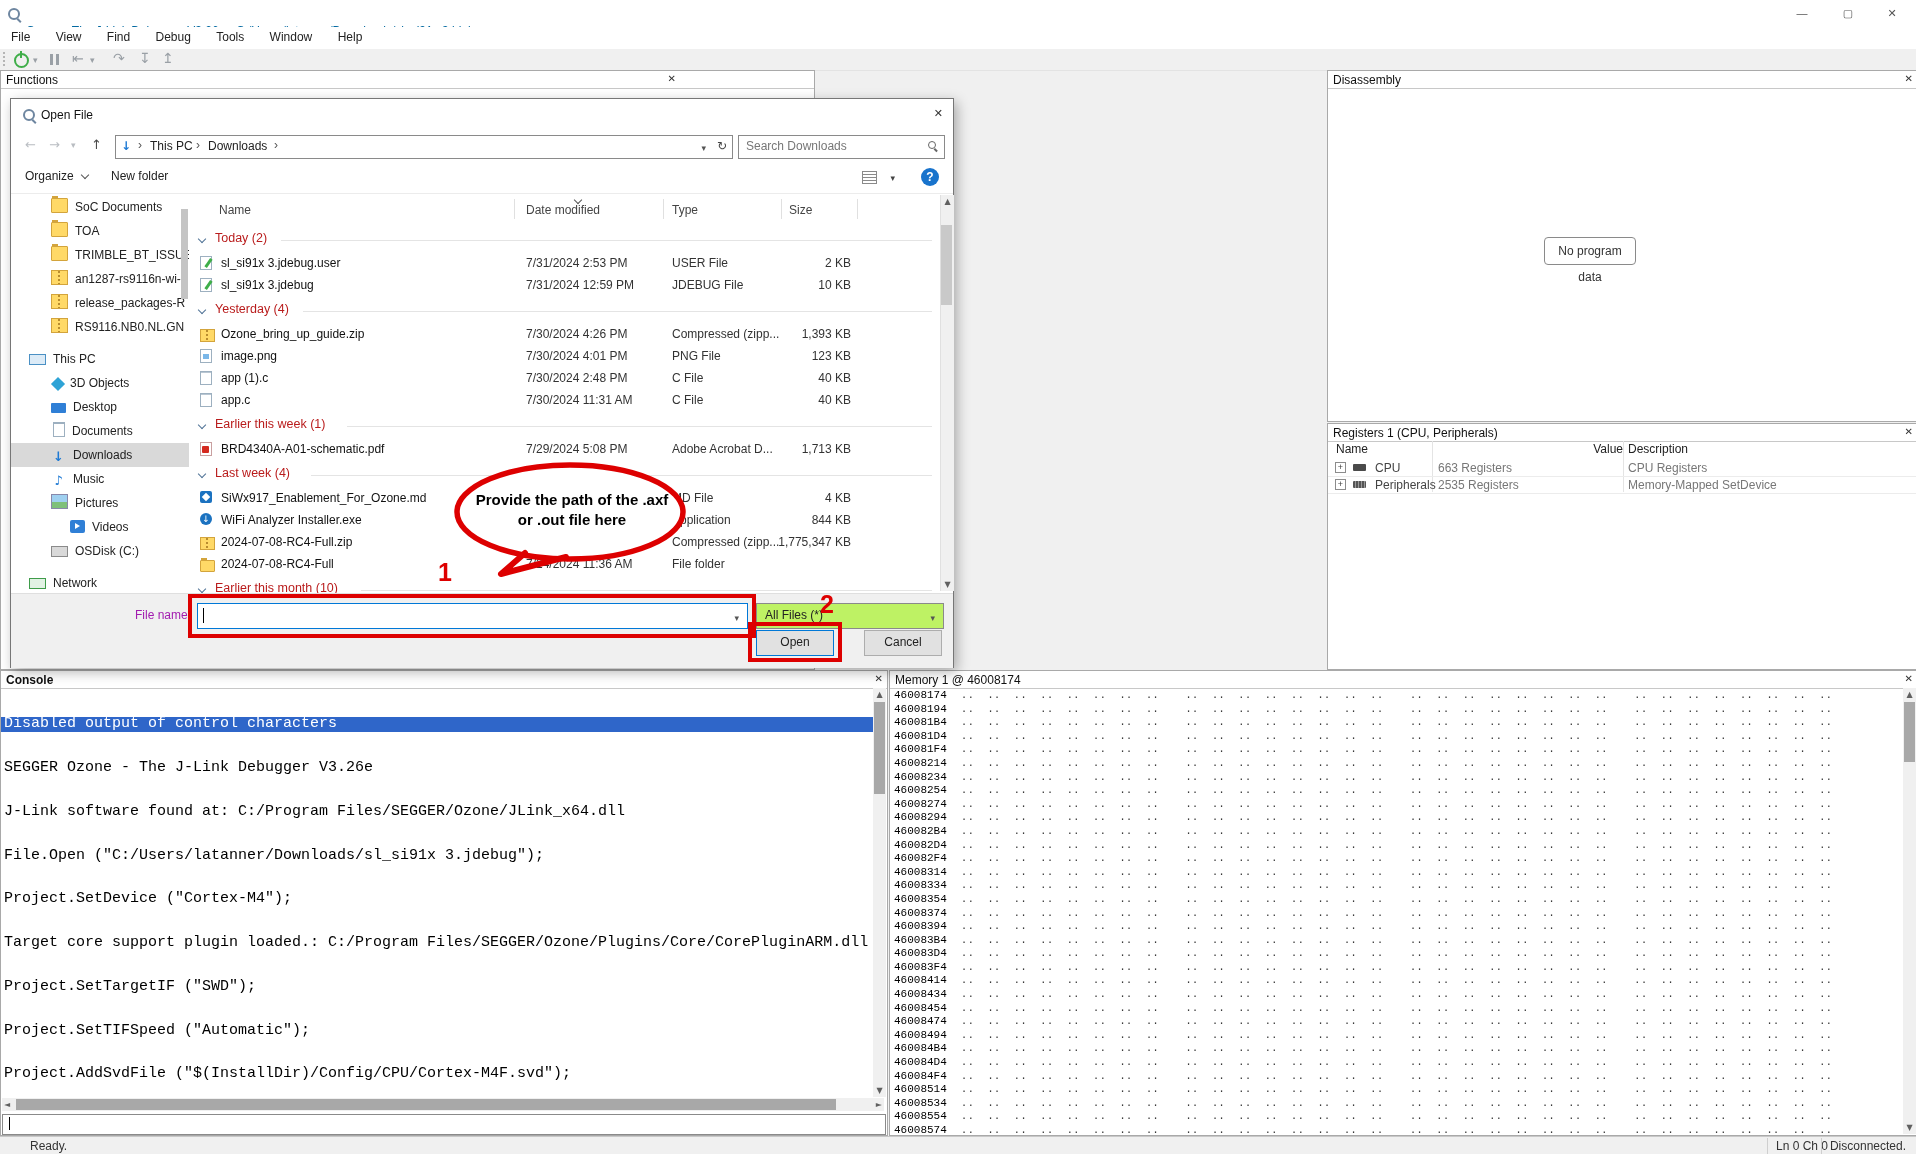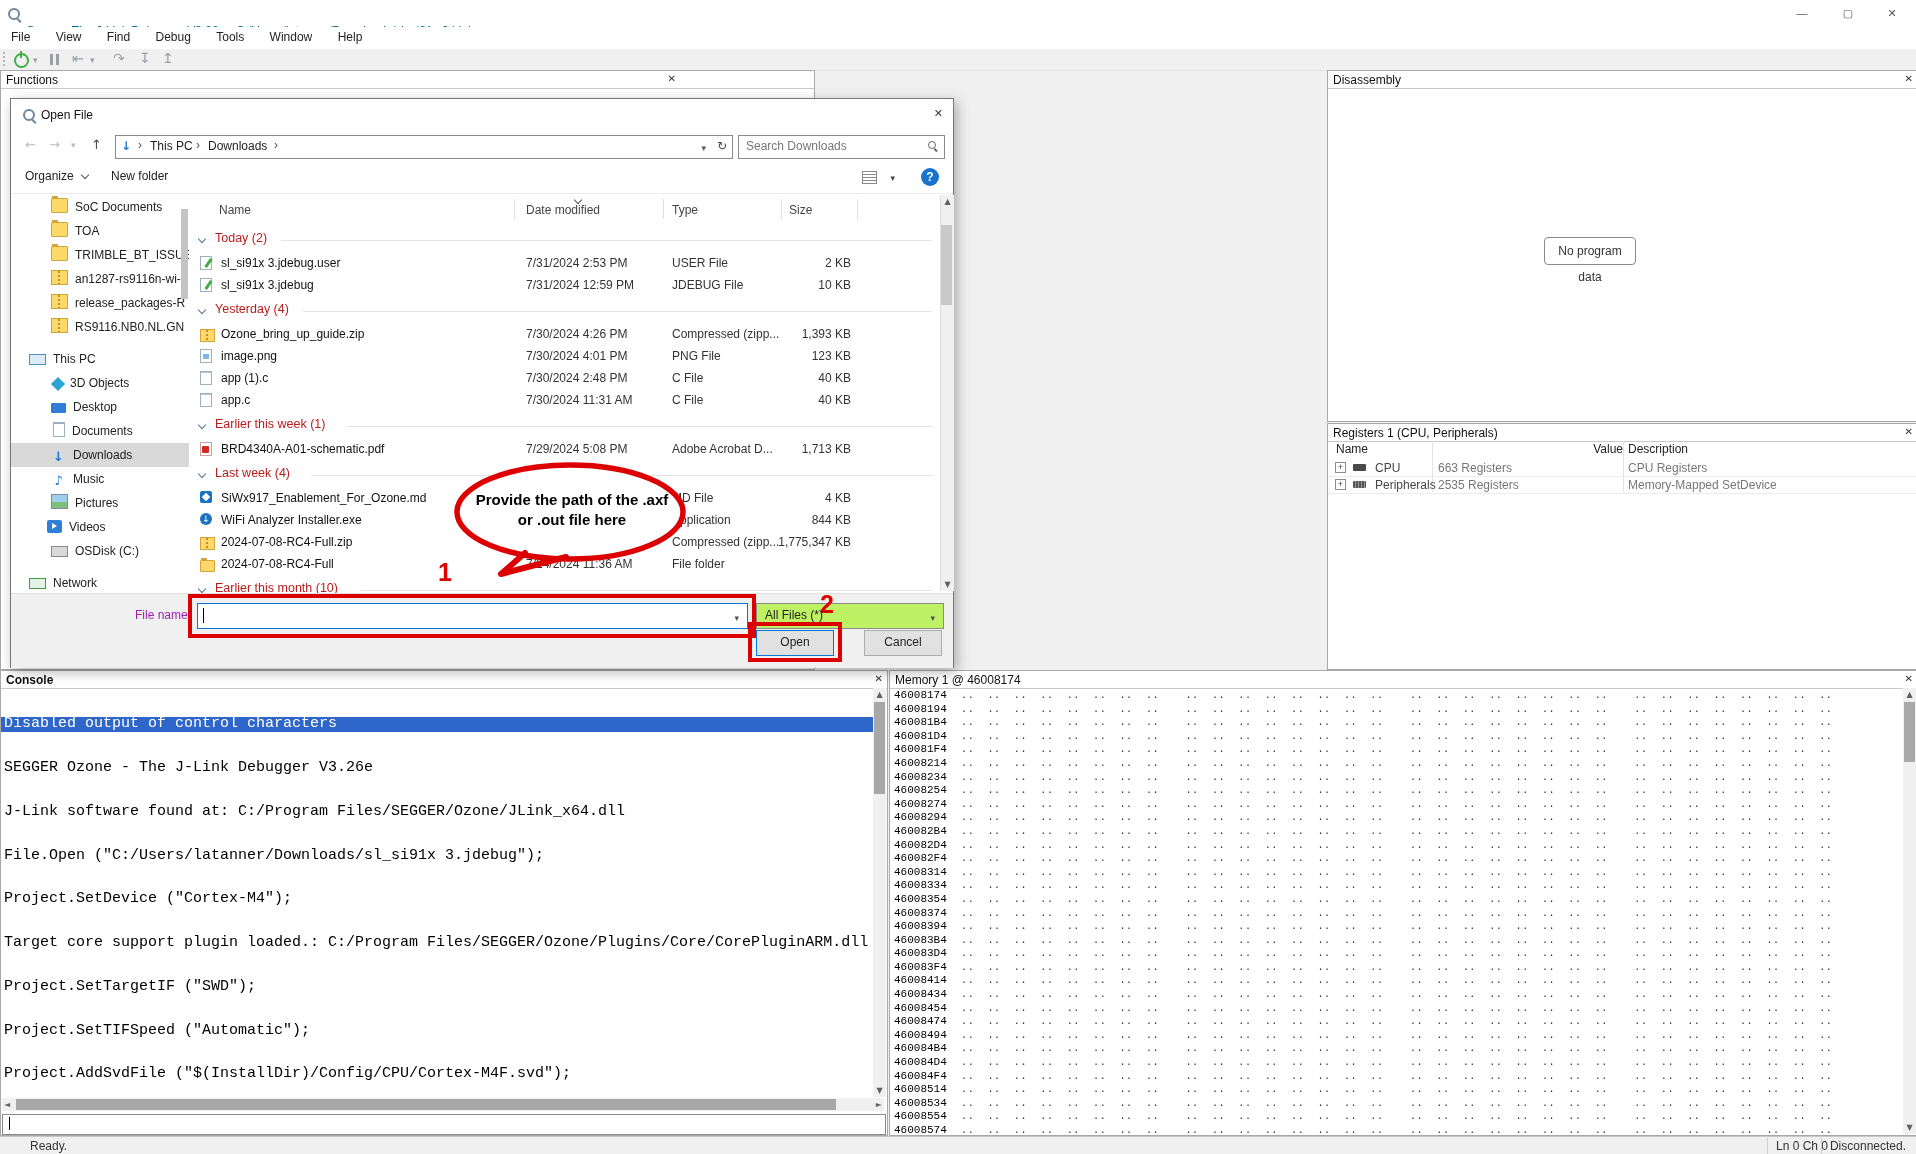--- a/index.html
+++ b/index.html
@@ -363,21 +363,21 @@
       <div class="sbitem" style="padding-left:40px;"><span class="sbi i-zip"></span><span class="lbl">release_packages-R</span></div>
       <div class="sbitem" style="padding-left:40px;"><span class="sbi i-zip"></span><span class="lbl">RS9116.NB0.NL.GN</span></div>
       <div class="sbgap"></div>
       <div class="sbitem" style="padding-left:18px;"><span class="sbi i-pc"></span><span class="lbl">This PC</span></div>
       <div class="sbitem" style="padding-left:40px;"><span class="sbi i-3d"></span><span class="lbl">3D Objects</span></div>
       <div class="sbitem" style="padding-left:40px;"><span class="sbi i-desktop"></span><span class="lbl">Desktop</span></div>
       <div class="sbitem" style="padding-left:40px;"><span class="sbi i-doc"></span><span class="lbl">Documents</span></div>
       <div class="sbitem sel" style="padding-left:40px;"><span class="sbi i-down glyph">↓</span><span class="lbl">Downloads</span></div>
       <div class="sbitem" style="padding-left:40px;"><span class="sbi i-music glyph">♪</span><span class="lbl">Music</span></div>
       <div class="sbitem" style="padding-left:40px;"><span class="sbi i-pics"></span><span class="lbl">Pictures</span></div>
-      <div class="sbitem" style="padding-left:36px;"><span class="sbi i-video"></span><span class="lbl">Videos</span></div>
+      <div class="sbitem" style="padding-left:36px;margin-left:23px;"><span class="sbi i-video"></span><span class="lbl">Videos</span></div>
       <div class="sbitem" style="padding-left:40px;"><span class="sbi i-disk"></span><span class="lbl">OSDisk (C:)</span></div>
       <div class="sbgap"></div>
       <div class="sbitem" style="padding-left:18px;"><span class="sbi i-net"></span><span class="lbl">Network</span></div>
     </div>
     <div class="abs" id="sb-thumb"></div>
 
     <div class="abs" id="colhead">
       <span class="abs hname">Name</span>
       <span class="abs hdate">Date modified</span>
       <span class="abs chev" id="sortchev" style="left:384px;top:2px;"></span>

